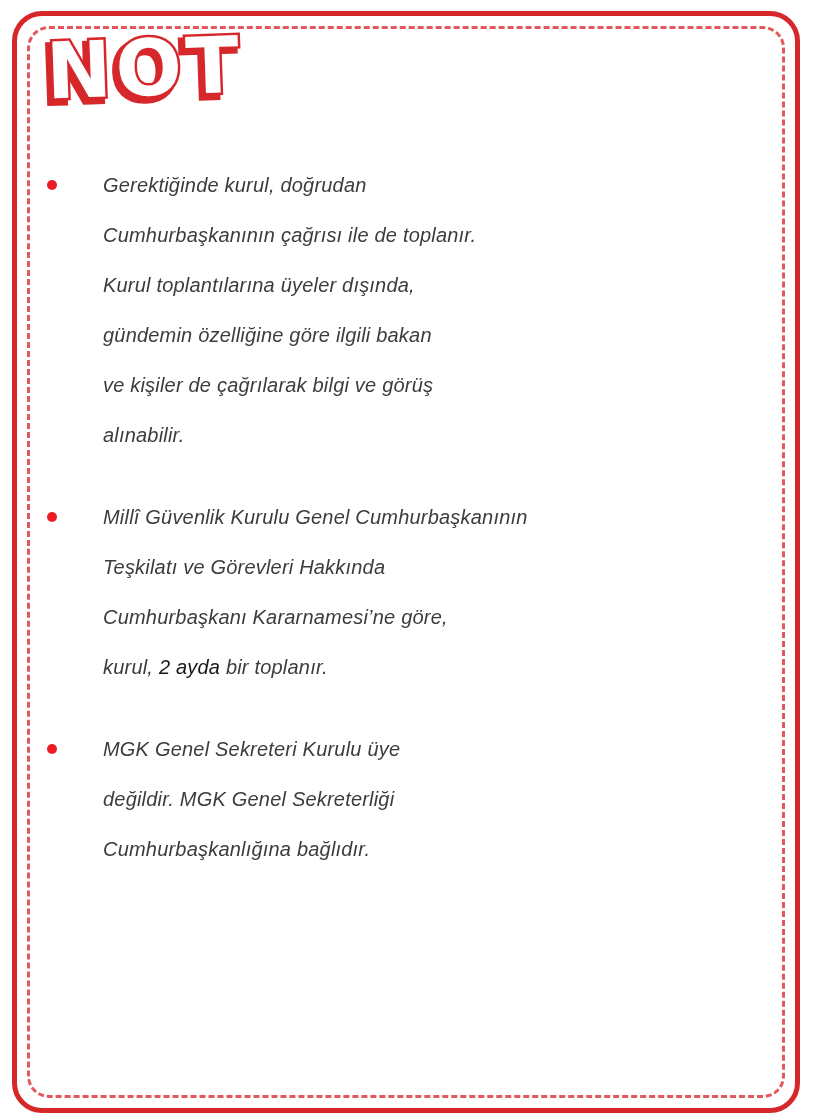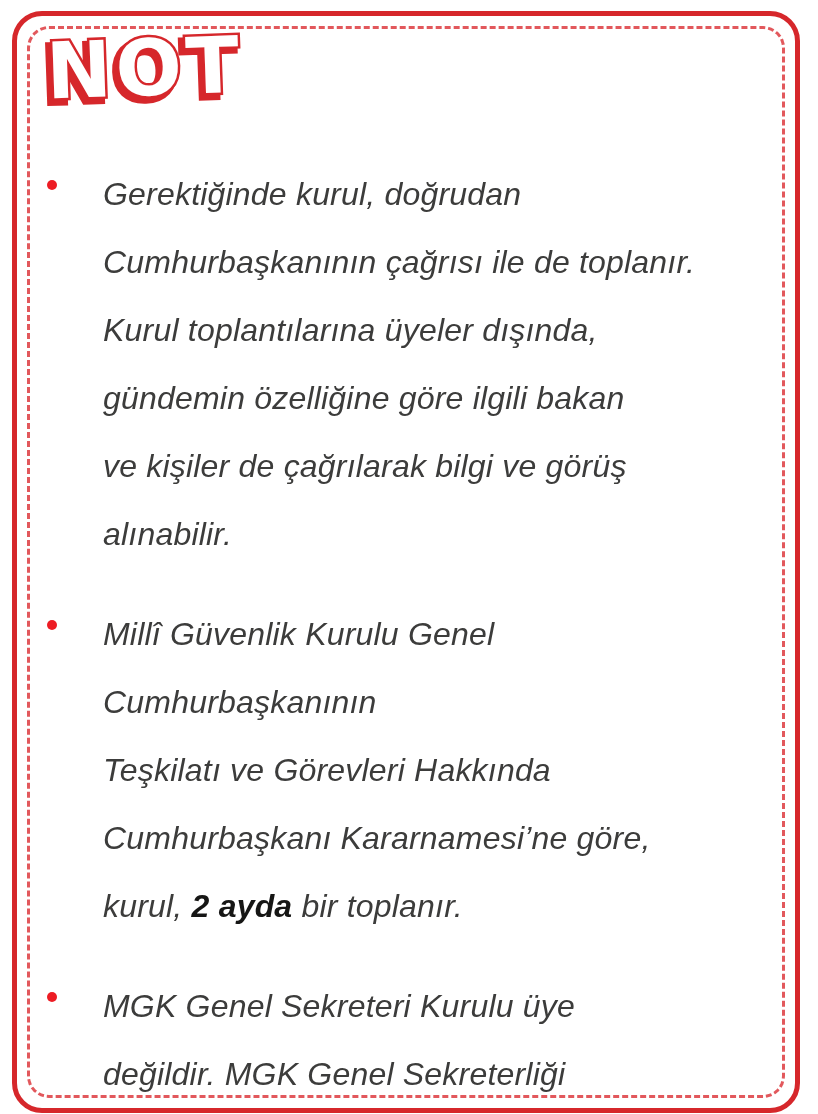--- a/index.html
+++ b/index.html
@@ -86,30 +86,30 @@
     width: 10px;
     height: 10px;
     margin-top: 20px;
     margin-right: 46px;
     border-radius: 50%;
     background: #ed1c24;
   }
 
   .bullet-text {
     flex: 1 1 auto;
-    font-size: 32px;
-    line-height: 68px;
+    font-size: 20px;
+    line-height: 50px;
     font-style: italic;
     color: #3c3c3b;
     white-space: pre-line;
     letter-spacing: 0.2px;
   }
 
   .bullet-text .bold-run {
-    font-weight: bold;
+    font-weight: normal;
     color: #161615;
   }
 </style>
 </head>
 <body>
 
 <div class="note-box">
   <div class="dashed-border"></div>
 
   <div class="note-content">
@@ -139,18 +139,18 @@
         <div class="bullet-text"><span>Millî Güvenlik Kurulu Genel Cumhurbaşkanının
 Teşkilatı ve Görevleri Hakkında
 Cumhurbaşkanı Kararnamesi’ne göre,
 kurul, </span><span class="bold-run">2 ayda</span><span> bir toplanır.</span></div>
       </li>
 
       <li class="note-item">
         <span class="bullet-dot"></span>
         <div class="bullet-text">MGK Genel Sekreteri Kurulu üye
 değildir. MGK Genel Sekreterliği
-Cumhurbaşkanlığına toplanır.</div>
+Cumhurbaşkanlığına bağlıdır.</div>
       </li>
 
     </ul>
   </div>
 </div>
 
 </body></html>

